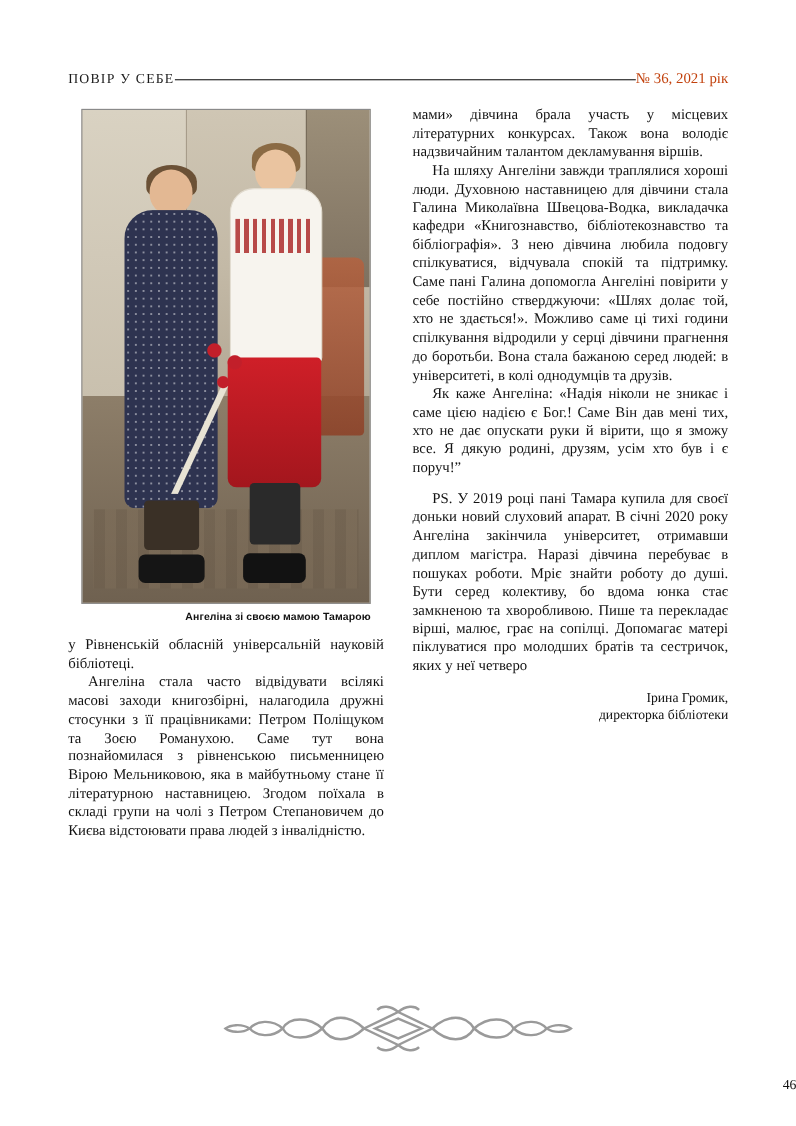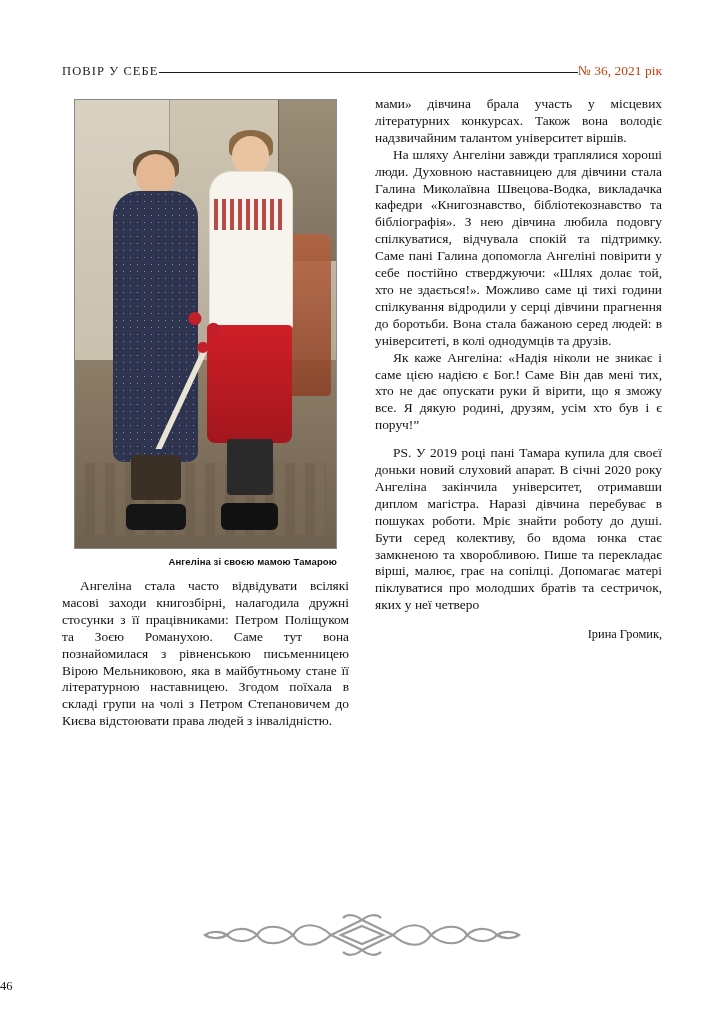--- a/index.html
+++ b/index.html
@@ -220,21 +220,21 @@
     justify-content: center;
     color: #9a9a9a;
   }
   .ornament svg { display: block; }
 
   
   .folio {
     position: absolute;
     left: 0; right: 0;
     bottom: 30px;
-    text-align: left;
+    text-align: right;
     font-size: 12.5px;
     color: #111;
   }
 </style>
 </head>
 <body>
 
 <div class="page">
 
   <div class="runhead">
@@ -274,32 +274,34 @@
           <div class="shoes"></div>
         </div>
 
         <div class="ph-stems"></div>
         <div class="ph-flowers"></div>
       </div>
 
       <div class="photo-caption">Ангеліна зі своєю мамою Тамарою</div>
 
       <div class="textblock">
+        <p class="body noindent">у Рівненській обласній універсальній науковій бібліотеці.</p>
         <p class="body indent">Ангеліна стала часто відвідувати всілякі масові заходи книгозбірні, налагодила дружні стосунки з її працівниками: Петром Поліщуком та Зоєю Романухою. Саме тут вона познайомилася з рівненською письменницею Вірою Мельниковою, яка в майбутньому стане її літературною наставницею. Згодом поїхала в складі групи на чолі з Петром Степановичем до Києва відстоювати права людей з інвалідністю.</p>
       </div>
     </div>
 
     <div class="col col-right">
-      <p class="body noindent">мами» дівчина брала участь у місцевих літературних конкурсах. Також вона володіє надзвичайним талантом університет віршів.</p>
+      <p class="body noindent">мами» дівчина брала участь у місцевих літературних конкурсах. Також вона володіє надзвичайним талантом декламування віршів.</p>
       <p class="body indent">На шляху Ангеліни завжди траплялися хороші люди. Духовною наставницею для дівчини стала Галина Миколаївна Швецова-Водка, викладачка кафедри «Книгознавство, бібліотекознавство та бібліографія». З нею дівчина любила подовгу спілкуватися, відчувала спокій та підтримку. Саме пані Галина допомогла Ангеліні повірити у себе постійно стверджуючи: «Шлях долає той, хто не здається!». Можливо саме ці тихі години спілкування відродили у серці дівчини прагнення до боротьби. Вона стала бажаною серед людей: в університеті, в колі однодумців та друзів.</p>
       <p class="body indent">Як каже Ангеліна: «Надія ніколи не зникає і саме цією надією є Бог.! Саме Він дав мені тих, хто не дає опускати руки й вірити, що я зможу все. Я дякую родині, друзям, усім хто був і є поруч!”</p>
       <p class="body indent" style="margin-top:11px;">PS. У 2019 році пані Тамара купила для своєї доньки новий слуховий апарат. В січні 2020 року Ангеліна закінчила університет, отримавши диплом магістра. Наразі дівчина перебуває в пошуках роботи. Мріє знайти роботу до душі. Бути серед колективу, бо вдома юнка стає замкненою та хворобливою. Пише та перекладає вірші, малює, грає на сопілці. Допомагає матері піклуватися про молодших братів та сестричок, яких у неї четверо</p>
 
       <div class="signature">
         <div class="name">Ірина Громик,</div>
+        <div>директорка бібліотеки</div>
       </div>
     </div>
   </div>
 
   <div class="ornament">
     <svg width="330" height="46" viewBox="0 0 330 46" fill="none" xmlns="http://www.w3.org/2000/svg" aria-hidden="true">
       <g stroke="#9a9a9a" stroke-width="2.2" fill="none">
         <path d="M165 8 L196 23 L165 38 L134 23 Z"></path>
         <path d="M165 14 L186 23 L165 32 L144 23 Z"></path>
         <path d="M134 23 C120 10, 104 10, 96 23 C104 36, 120 36, 134 23 Z"></path>

